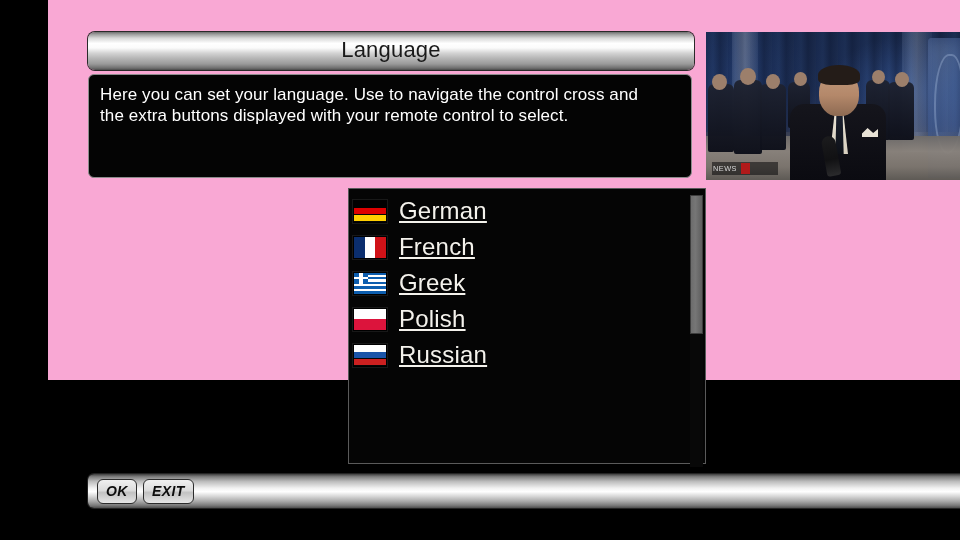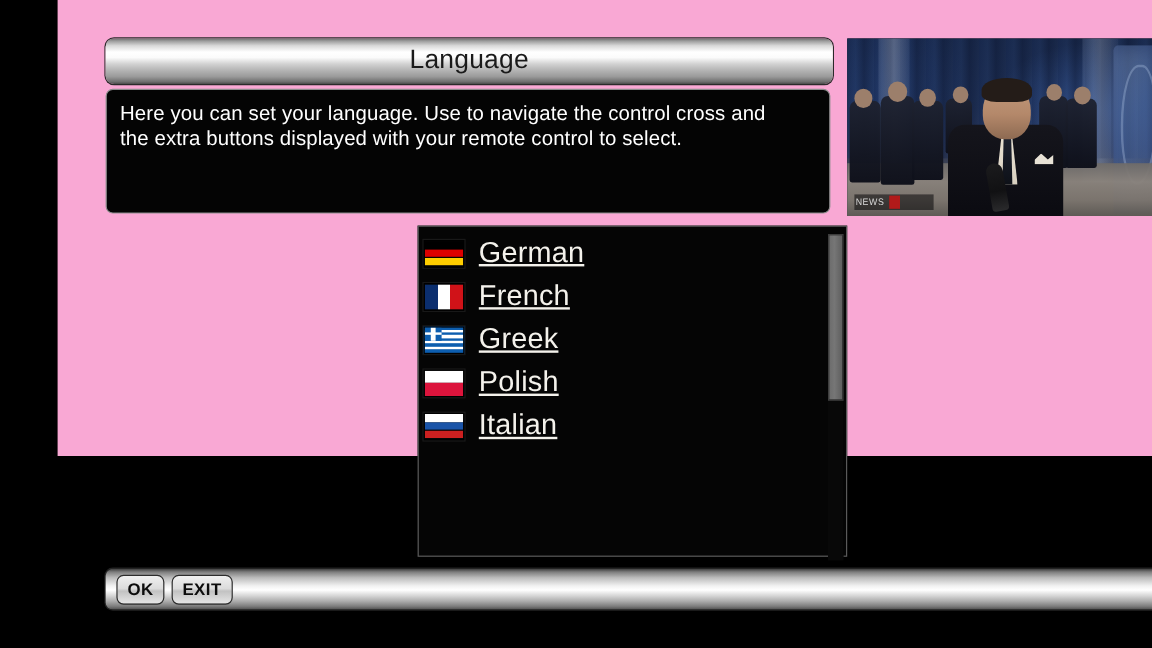--- a/index.html
+++ b/index.html
@@ -346,24 +346,25 @@
     box-sizing: border-box;
   }
   .soft-btn {
     height: 25px;
     min-width: 40px;
     border-radius: 6px;
     border: 1px solid #2c2c2c;
     background: linear-gradient(to bottom, #f0f0f0 0%, #dcdcdc 45%, #c2c2c2 55%, #e6e6e6 100%);
     display: flex;
     align-items: center;
-    justify-content: flex-end;
+    justify-content: flex-start;
     padding: 0 8px;
     margin-right: 6px;
     box-sizing: border-box;
+    font-style: italic;
   }
   .soft-btn span {
     font-size: 14px;
     font-weight: 700;
     color: #0c0c0c;
     letter-spacing: 0.4px;
     line-height: 1;
   }
 </style>
 </head>
@@ -458,21 +459,21 @@
           </span>
         <span class="row-label">Polish</span>
       </div>
 
       <div class="list-row">
         <span class="flag f-ru">
             <i class="b1"></i>
             <i class="b2"></i>
             <i class="b3"></i>
           </span>
-        <span class="row-label">Italian</span>
+        <span class="row-label">Russian</span>
       </div>
 
       <div id="scroll-track">
         <div id="scroll-thumb" style="height: 51%; top: 0%;"></div>
       </div>
     </div>
   </div>
 
   <div id="bottom-bar">
     <div class="soft-btn">

